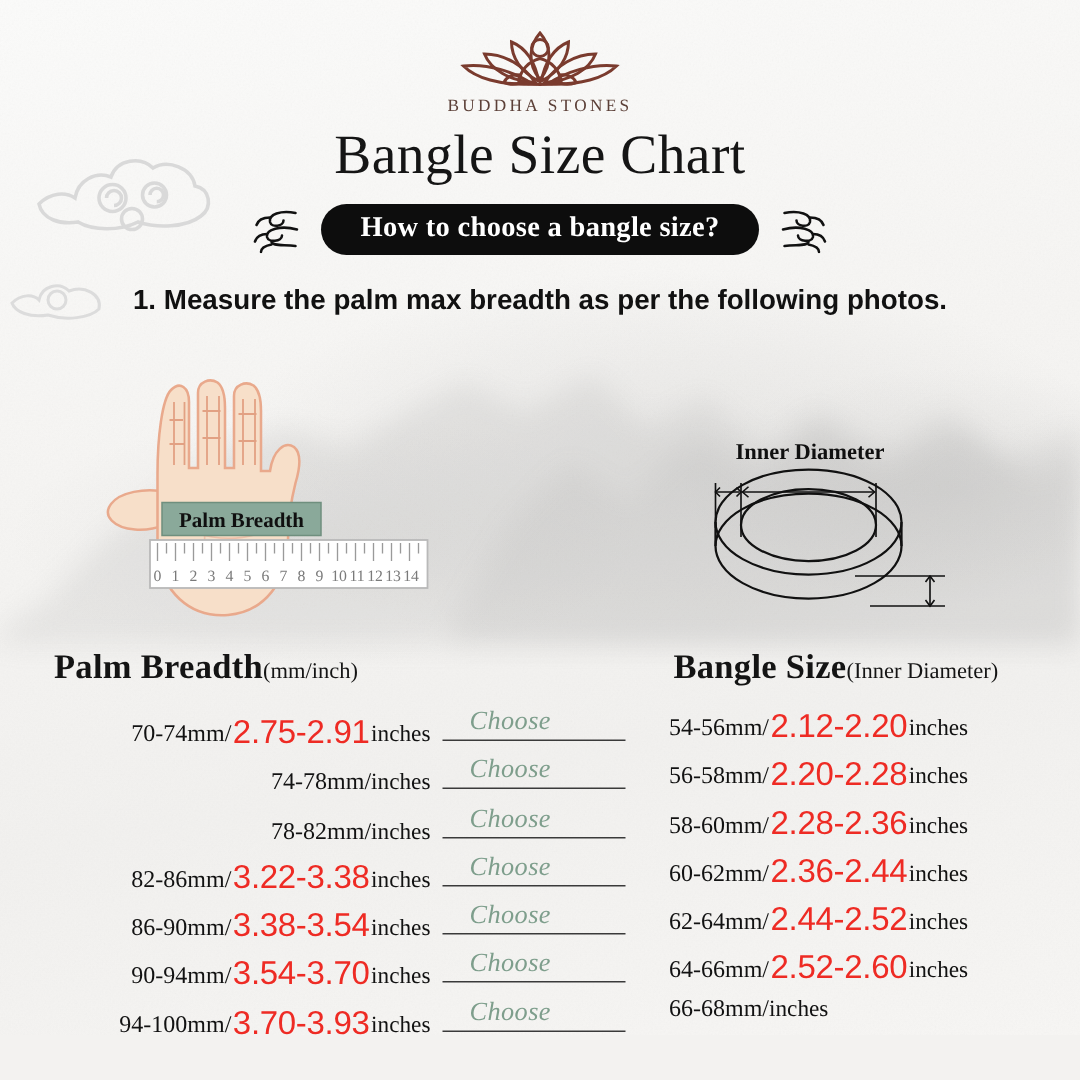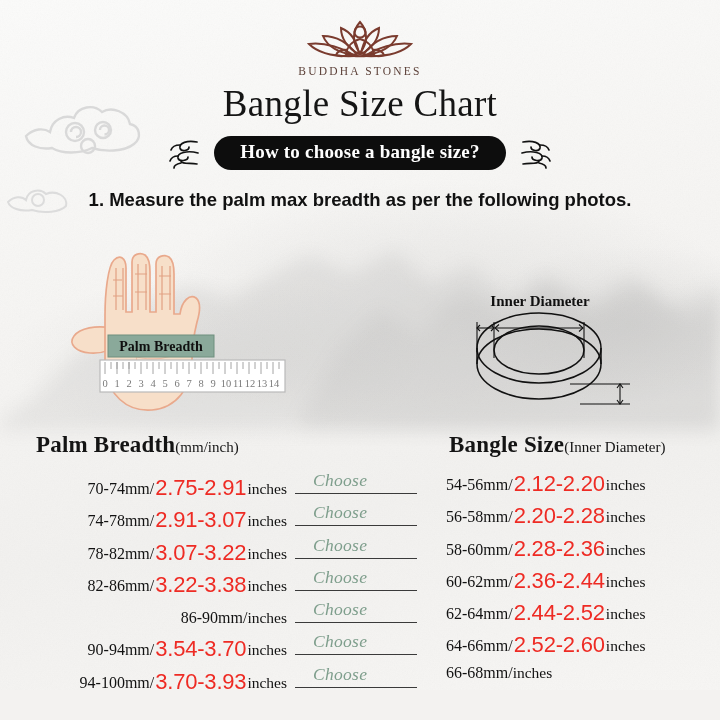--- a/index.html
+++ b/index.html
@@ -383,50 +383,49 @@
           <span class="inch">2.75-2.91</span>
           <span class="unit">inches</span>
       </div>
       <div class="choose-wrap">
         <span class="choose">Choose</span>
       </div>
     </div>
     <div class="row">
       <div class="cell-left">
         <span class="mm">74-78mm/</span>
-          <span class="inch">2.91-3.07</span>
           <span class="unit">inches</span>
       </div>
       <div class="choose-wrap">
         <span class="choose">Choose</span>
       </div>
     </div>
     <div class="row">
       <div class="cell-left">
         <span class="mm">78-82mm/</span>
-          <span class="inch">3.07-3.22</span>
           <span class="unit">inches</span>
       </div>
       <div class="choose-wrap">
         <span class="choose">Choose</span>
       </div>
     </div>
     <div class="row">
       <div class="cell-left">
         <span class="mm">82-86mm/</span>
           <span class="inch">3.22-3.38</span>
           <span class="unit">inches</span>
       </div>
       <div class="choose-wrap">
         <span class="choose">Choose</span>
       </div>
     </div>
     <div class="row">
       <div class="cell-left">
         <span class="mm">86-90mm/</span>
+          <span class="inch">3.38-3.54</span>
           <span class="unit">inches</span>
       </div>
       <div class="choose-wrap">
         <span class="choose">Choose</span>
       </div>
     </div>
     <div class="row">
       <div class="cell-left">
         <span class="mm">90-94mm/</span>
           <span class="inch">3.54-3.70</span>

